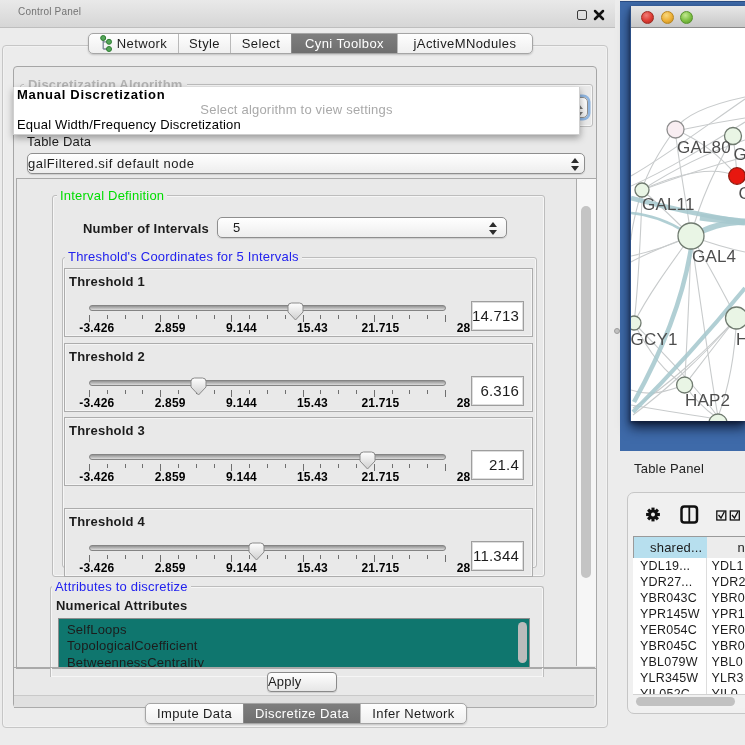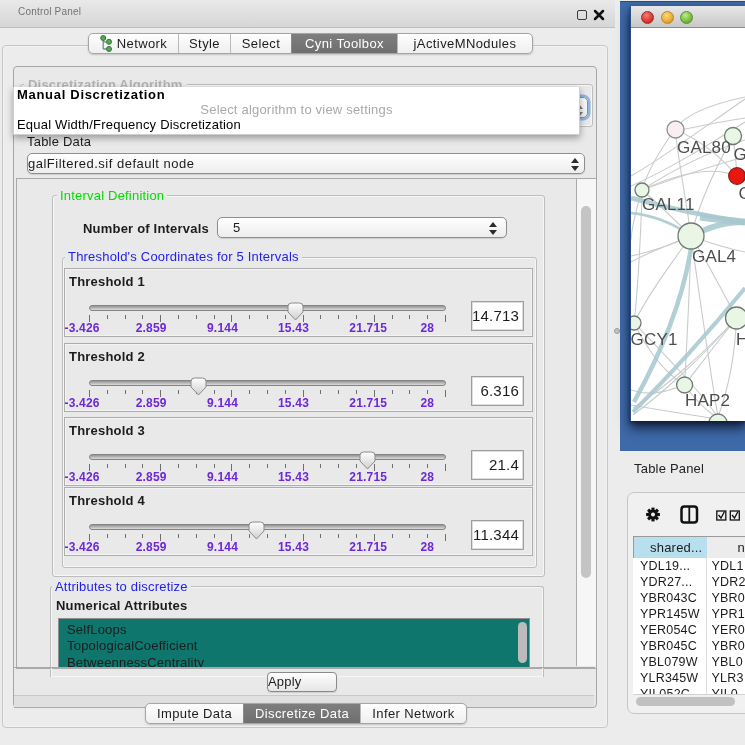--- a/index.html
+++ b/index.html
@@ -37,22 +37,22 @@
 
 .tbox{position:absolute;left:64px;width:467px;height:67px;border:1px solid #ACACAC;
  box-shadow:inset 0 0 0 1px #F4F4F4;background:#E9E9E9}
 .tlab{position:absolute;left:4px;top:5px;font-weight:bold}
 .track{position:absolute;left:24px;top:36px;width:355px;height:4px;
  border:1px solid #848484;border-radius:3px;background:linear-gradient(#939393,#DCDCDC)}
 .tickmin{position:absolute;left:24px;top:46px;width:358px;height:4px;
  background:repeating-linear-gradient(90deg,#6f6f6f 0 1px,transparent 1px 17.8px)}
 .tickmaj{position:absolute;left:24px;top:46px;width:358px;height:7px;
  background:repeating-linear-gradient(90deg,#6f6f6f 0 1px,transparent 1px 71.2px)}
-.tl{position:absolute;top:52px;width:50px;text-align:left;
- font-size:12px;font-weight:bold;color:#6d28d9}
+.tl{position:absolute;top:52px;width:50px;text-align:right;
+ font-size:12px;font-weight:bold;color:#000000}
 .tfield{position:absolute;left:406px;top:32px;width:47px;height:28px;
  border:1px solid #9E9E9E;box-shadow:inset 0 0 0 1px #DDDDDD;background:#FFF;
  line-height:28px;text-align:right;padding-right:4px;font-size:15px}
 .thumb{position:absolute;top:32.5px}
 
 #popup{position:absolute;left:13px;top:87px;width:565px;height:47px;background:#FFFFFF;
  border:1px solid #CFCFCF;border-top:none;box-shadow:0 3px 7px rgba(0,0,0,.35);z-index:50}
 
 .btn{position:absolute;border:1px solid #8A8A8A;border-radius:4px;
  background:linear-gradient(#FEFEFE,#E6E6E6);text-align:left;
@@ -175,21 +175,21 @@
     <div class="tl" style="left:70.7px">2.859</div>
  <div class="tl" style="left:142px">9.144</div>
     <div class="tl" style="left:213px">15.43</div>
  <div class="tl" style="left:284.3px">21.715</div>
     <div class="tl" style="left:355.5px">28</div>
  <svg class="thumb" style="left:294px" width="17" height="19" viewBox="0 0 17 19">
       <path d="M1,4.5 Q1,1 4.5,1 L12.5,1 Q16,1 16,4.5 L16,10 L8.5,18 L1,10 Z" fill="url(#tg)" stroke="#8A8A8A"></path>
     </svg>
  <div class="tfield">21.4</div>
 </div>
-<div class="tbox" style="top:487px">
+<div class="tbox" style="top:508px">
  <div class="tlab">Threshold 4</div>
  <div class="track"></div>
     <div class="tickmin"></div>
     <div class="tickmaj"></div>
  <div class="tl" style="left:-0.5px">-3.426</div>
     <div class="tl" style="left:70.7px">2.859</div>
  <div class="tl" style="left:142px">9.144</div>
     <div class="tl" style="left:213px">15.43</div>
  <div class="tl" style="left:284.3px">21.715</div>
     <div class="tl" style="left:355.5px">28</div>

